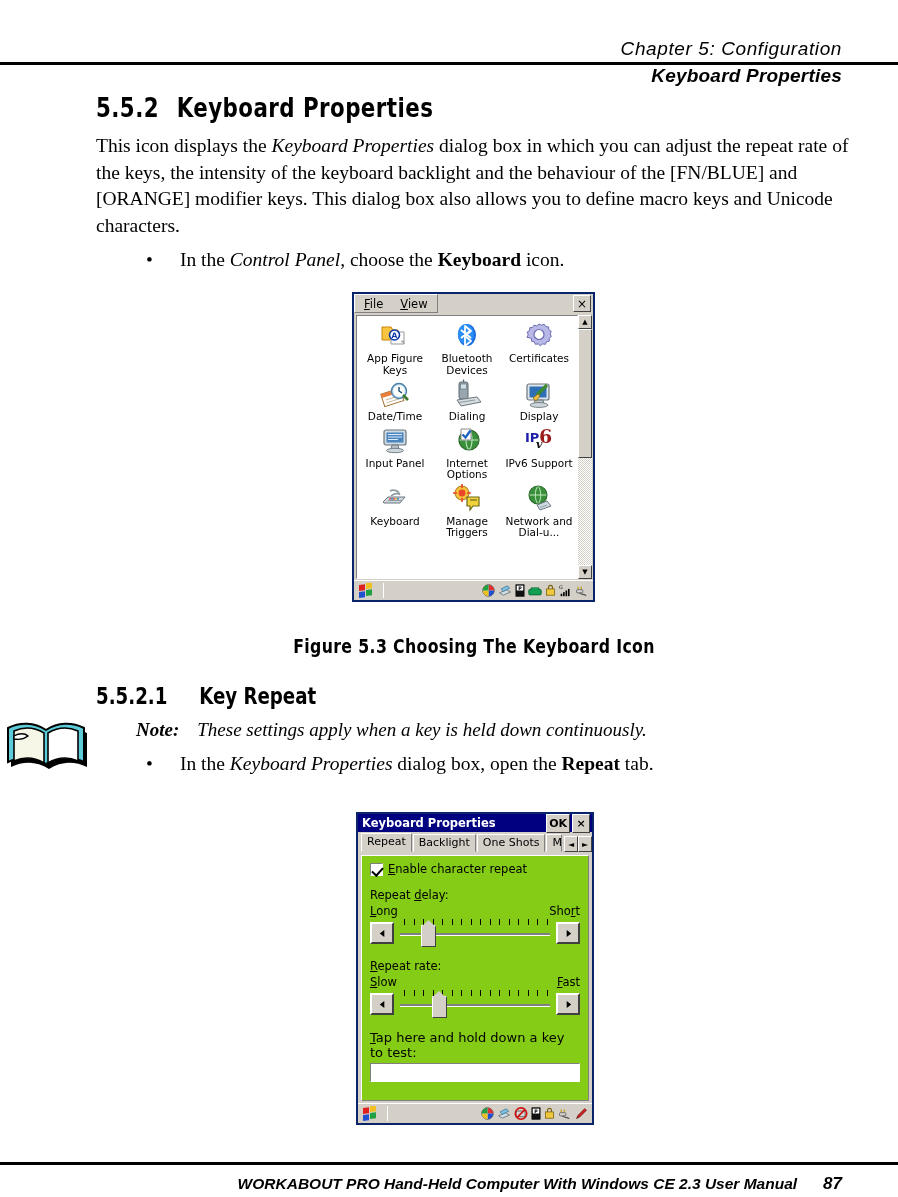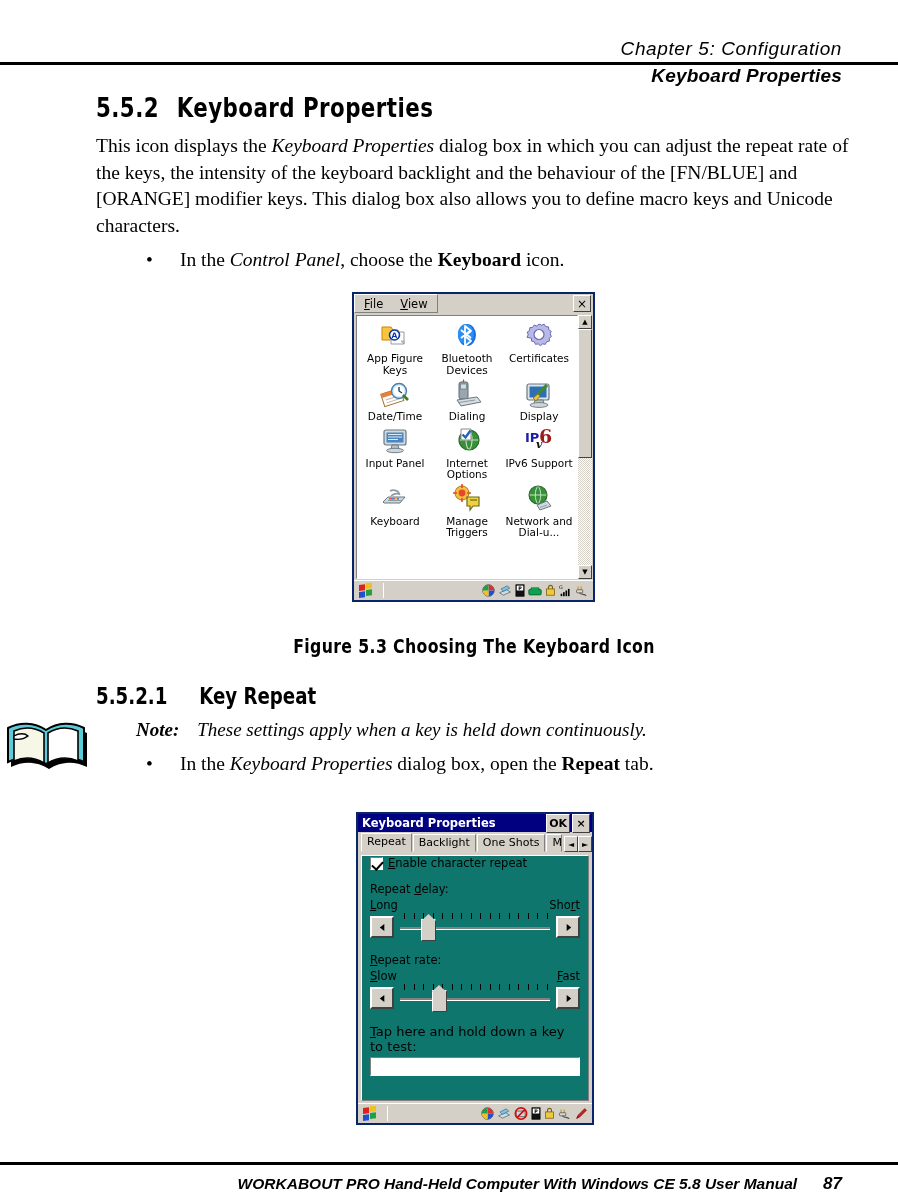--- a/index.html
+++ b/index.html
@@ -177,22 +177,22 @@
   }
   .kp-tab.clipped { overflow:hidden; max-width:26px; }
   .kp-spin { display:flex; margin-left:1px; }
   .kp-spin .sp {
     width:14px; height:16px; background:#d4d0c8;
     border:1px solid; border-color:#fff #404040 #404040 #fff;
     display:flex; align-items:center; justify-content:center; font-size:8px;
   }
   .kp-page {
     position:absolute; left:3px; right:3px; top:41px; bottom:22px;
-    background:#0f766e; border:1px solid; border-color:#fff #808080 #808080 #fff;
-    padding: 0 8px;
+    background:#84cc16; border:1px solid; border-color:#fff #808080 #808080 #fff;
+    padding: 6px 8px;
   }
   .cbrow { display:flex; align-items:center; gap:5px; margin-bottom:12px; }
   .cbox {
     width:13px; height:13px; background:#fff;
     border:1px solid; border-color:#808080 #fff #fff #808080;
     position:relative; flex:none;
   }
   .cbox::after {
     content:""; position:absolute; left:3px; top:1px; width:5px; height:9px;
     border:solid #000; border-width:0 2px 2px 0; transform:rotate(42deg);
@@ -679,14 +679,14 @@
       <svg width="13" height="13" viewBox="0 0 16 16">
         <path d="M2 14l2-4 8-8 2 2-8 8z" fill="#d02020" stroke="#7a0c0c" stroke-width="1"></path>
         <path d="M2 14l2-1-1-1z" fill="#333"></path>
       </svg>
     </div>
   </div>
 </div>
 
 <div class="footrule"></div>
 <div class="footer">
-  <span>WORKABOUT PRO Hand-Held Computer With Windows CE 5.8 User Manual</span><span class="pg">87</span>
+  <span>WORKABOUT PRO Hand-Held Computer With Windows CE 2.3 User Manual</span><span class="pg">87</span>
 </div>
 
 </body></html>

